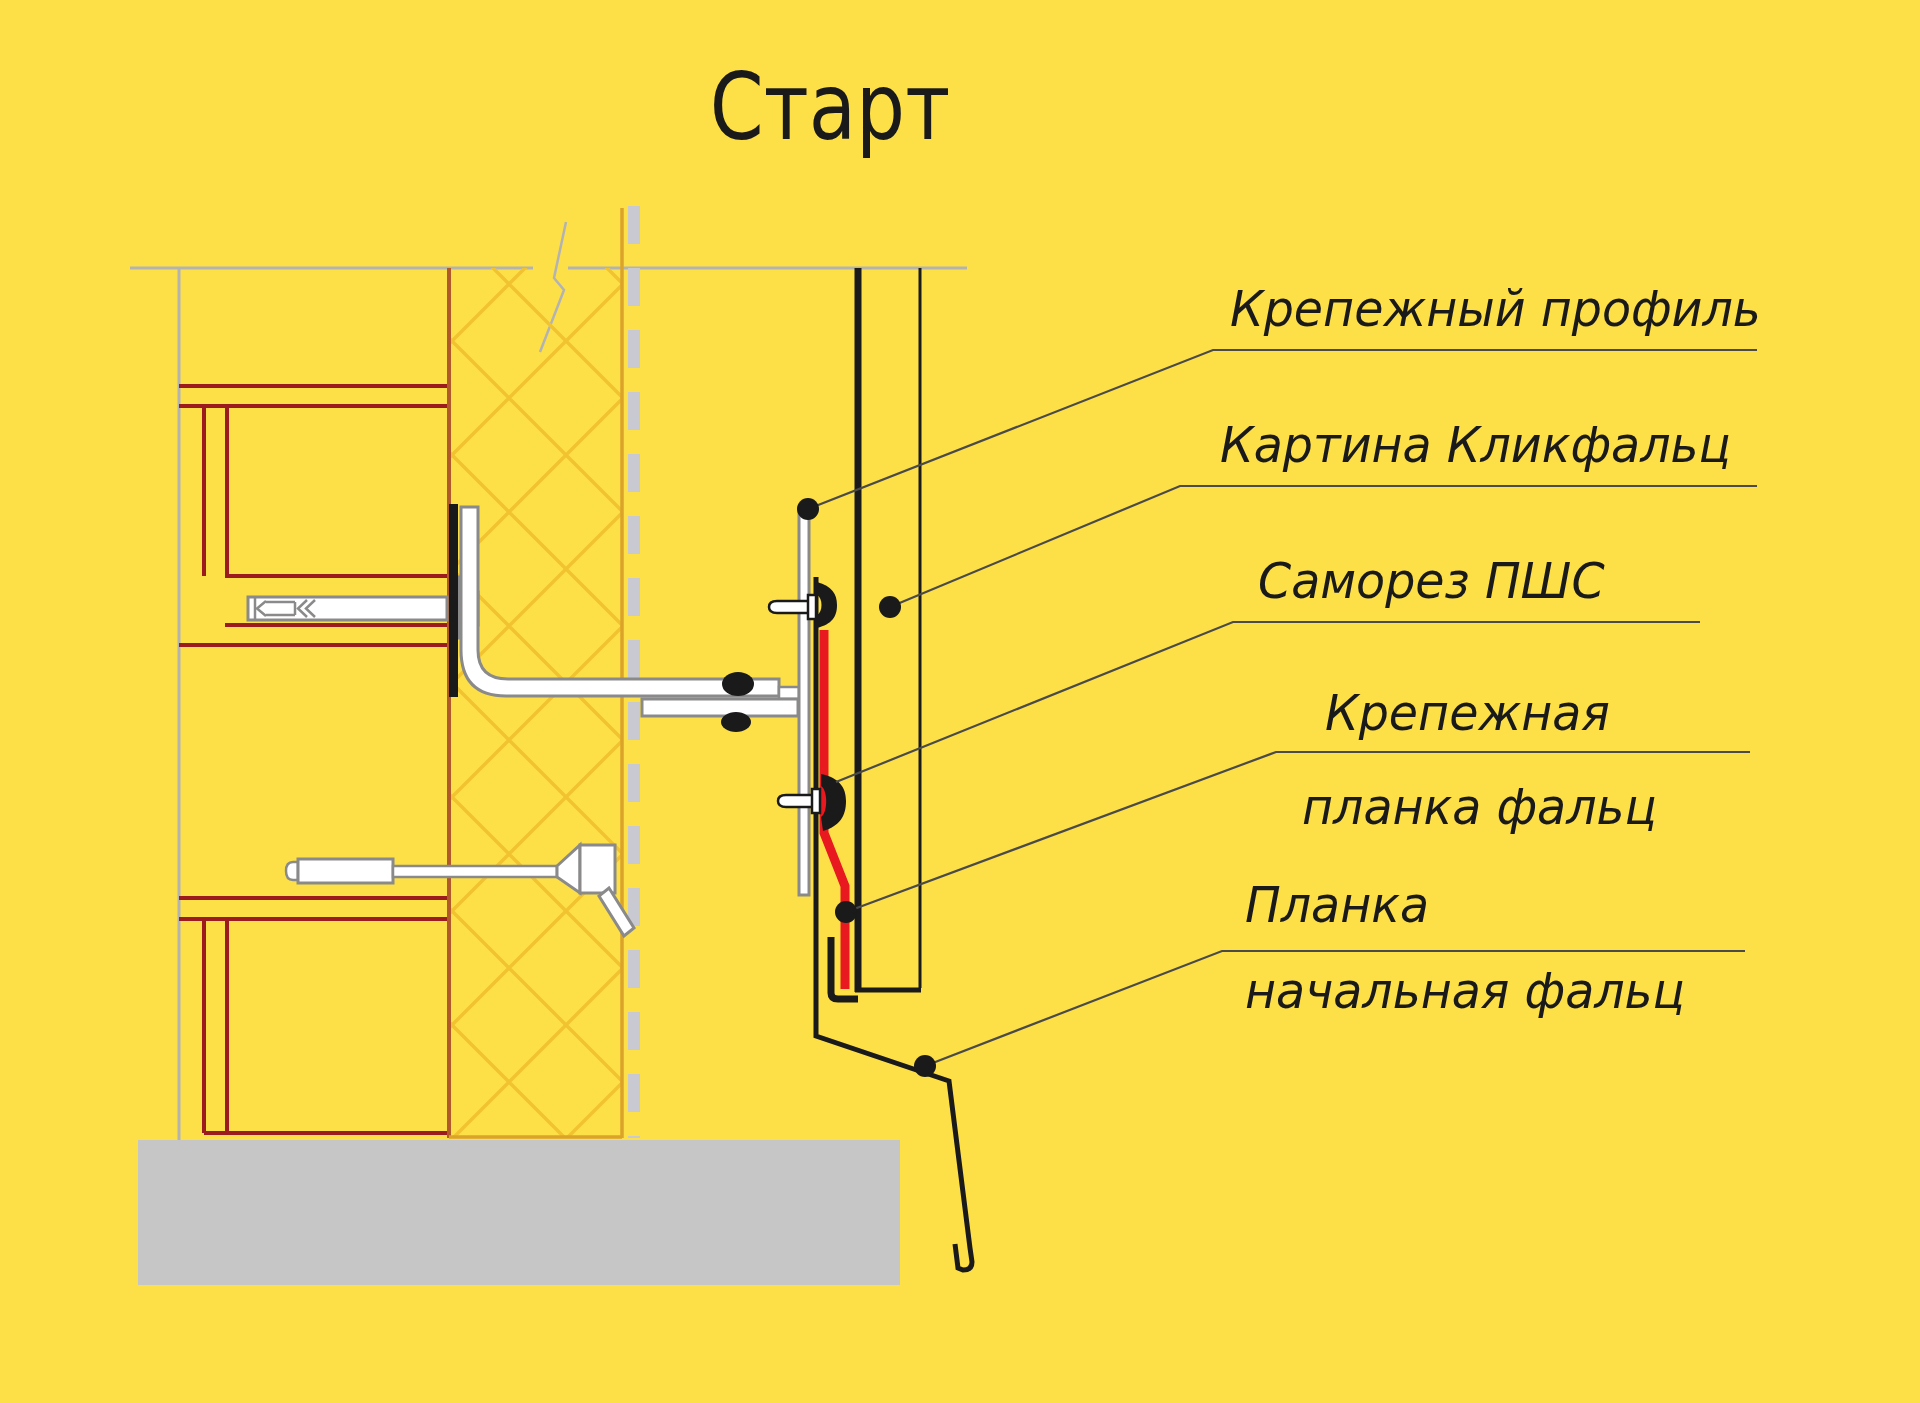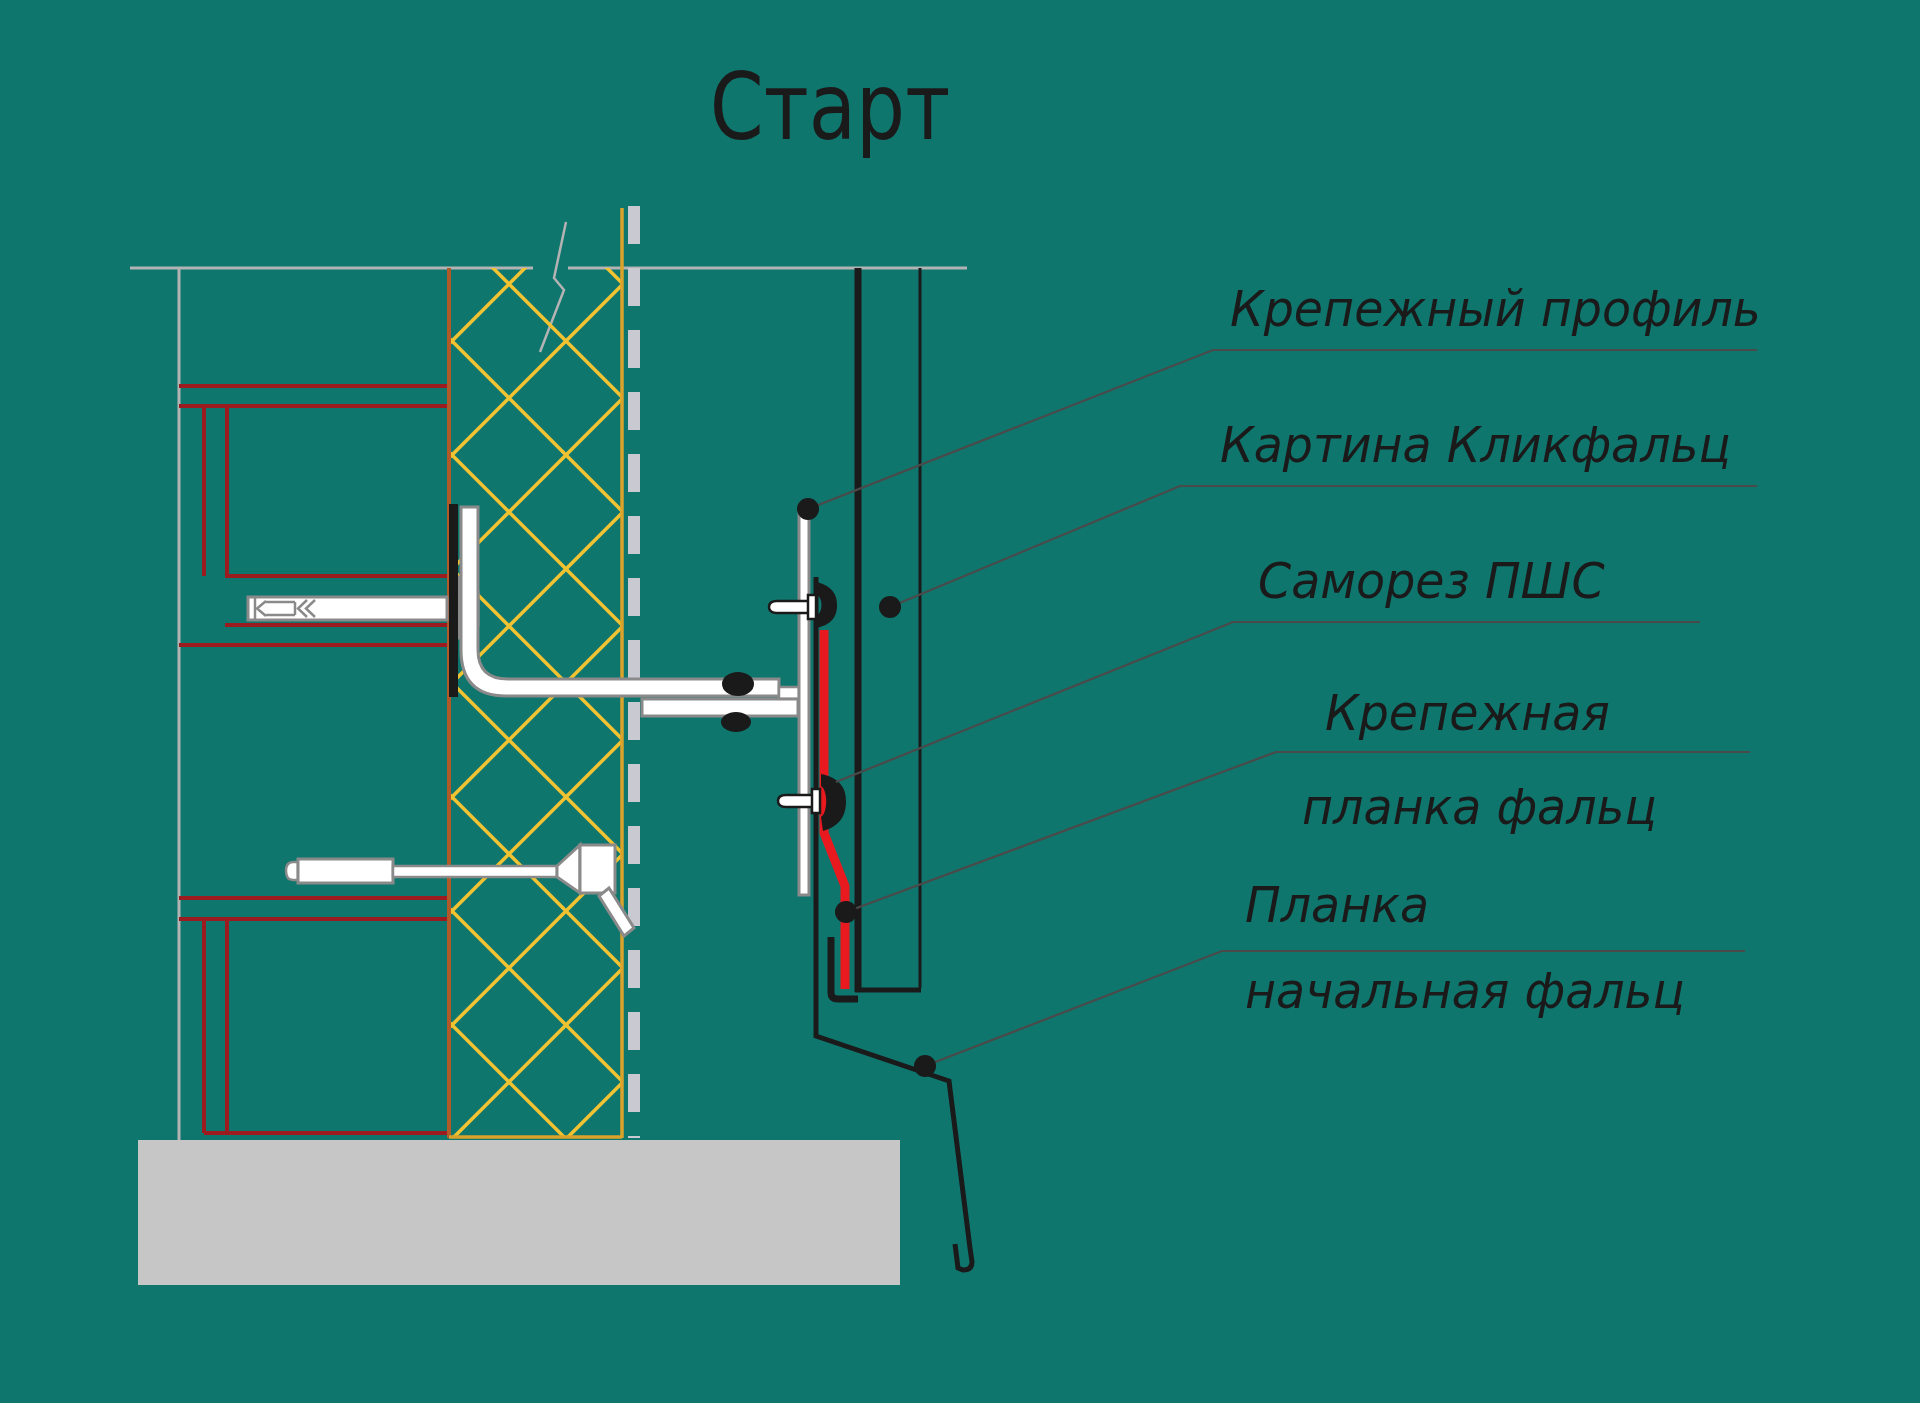--- a/index.html
+++ b/index.html
@@ -1,20 +1,20 @@
 <!DOCTYPE html>
 <html style="--ink: #1a1a1a; --red: #e8191f; --maroon: #9c1b1f; --yellow: #f2c331; --ocher: #b2592a; --dark-yellow: #dba32a; --gray-line: #b3b3b3; --steel: #8a8a8a; --membrane: #c9c9d2; --base-gray: #c6c6c6; --leader: #4a4a4a;"><head>
 <meta charset="utf-8">
 <style>
   html,body{margin:0;padding:0;background:#ffffff;}
   .stage{
     position:relative;
     width:1920px;
     height:1403px;
-    background:#0f766e;
+    background:#fde047;
     font-family:"DejaVu Sans", sans-serif;
     overflow:hidden;
   }
   svg.drawing{position:absolute;left:0;top:0;}
   .title{
     position:absolute;
     left:640px; top:54px; width:380px;
     text-align:center;
     font-size:92px;
     color:var(--ink);

